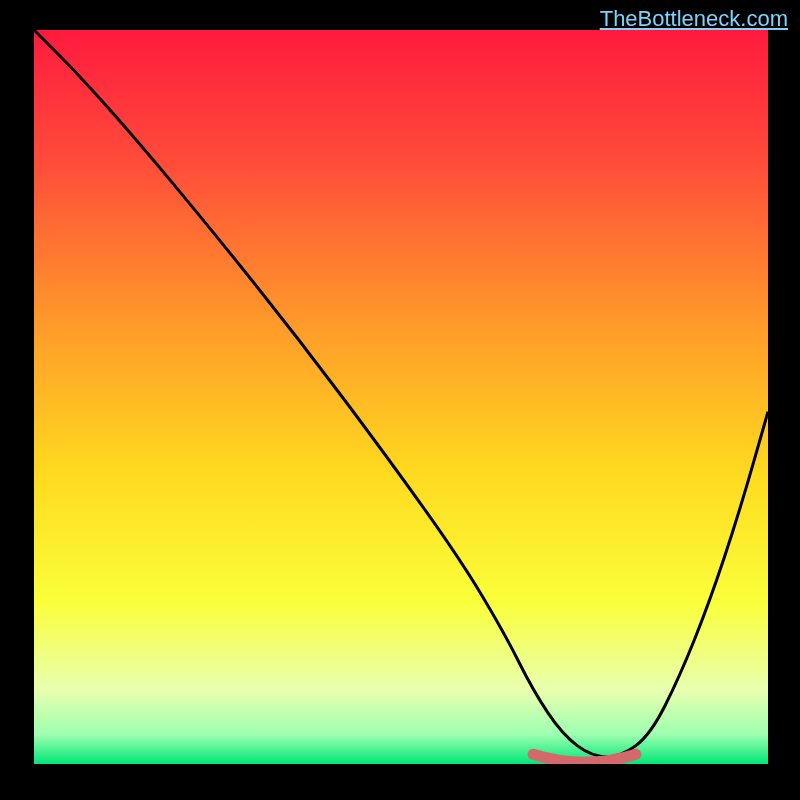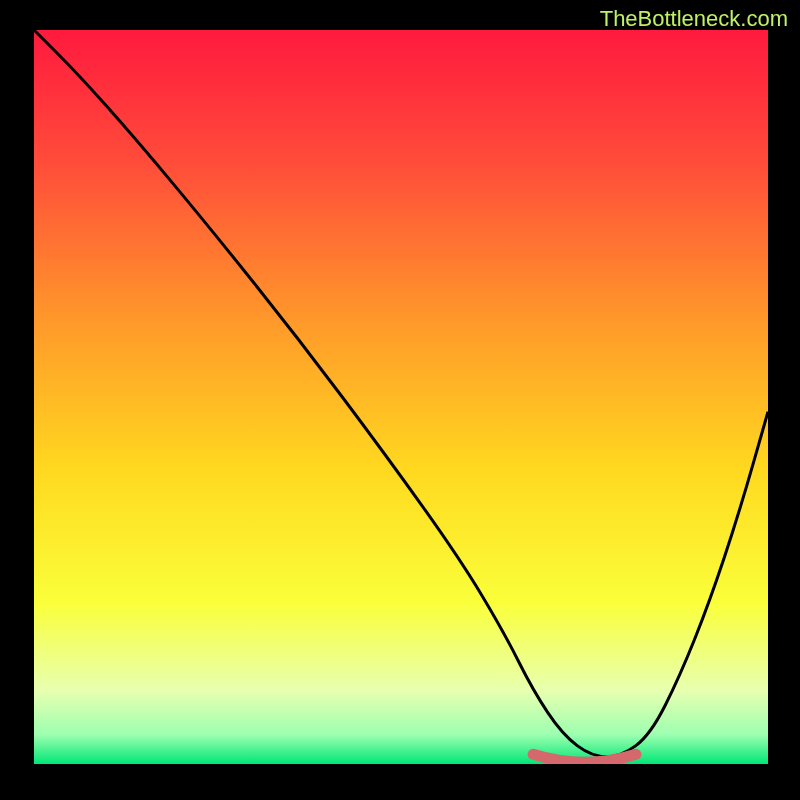--- a/index.html
+++ b/index.html
@@ -8,24 +8,25 @@
     width: 800px;
     height: 800px;
     background: #000;
     font-family: Arial, sans-serif;
     position: relative;
   }
   .watermark {
     position: absolute;
     top: 6px;
     right: 12px;
-    color: #bef264;
+    color: #7dd3fc;
     font-size: 22px;
     font-weight: 500;
     z-index: 10;
+    text-decoration: underline;
   }
   .chart-container {
     position: absolute;
     left: 34px;
     top: 30px;
     width: 734px;
     height: 734px;
   }
   .gradient-bg {
     position: absolute;

